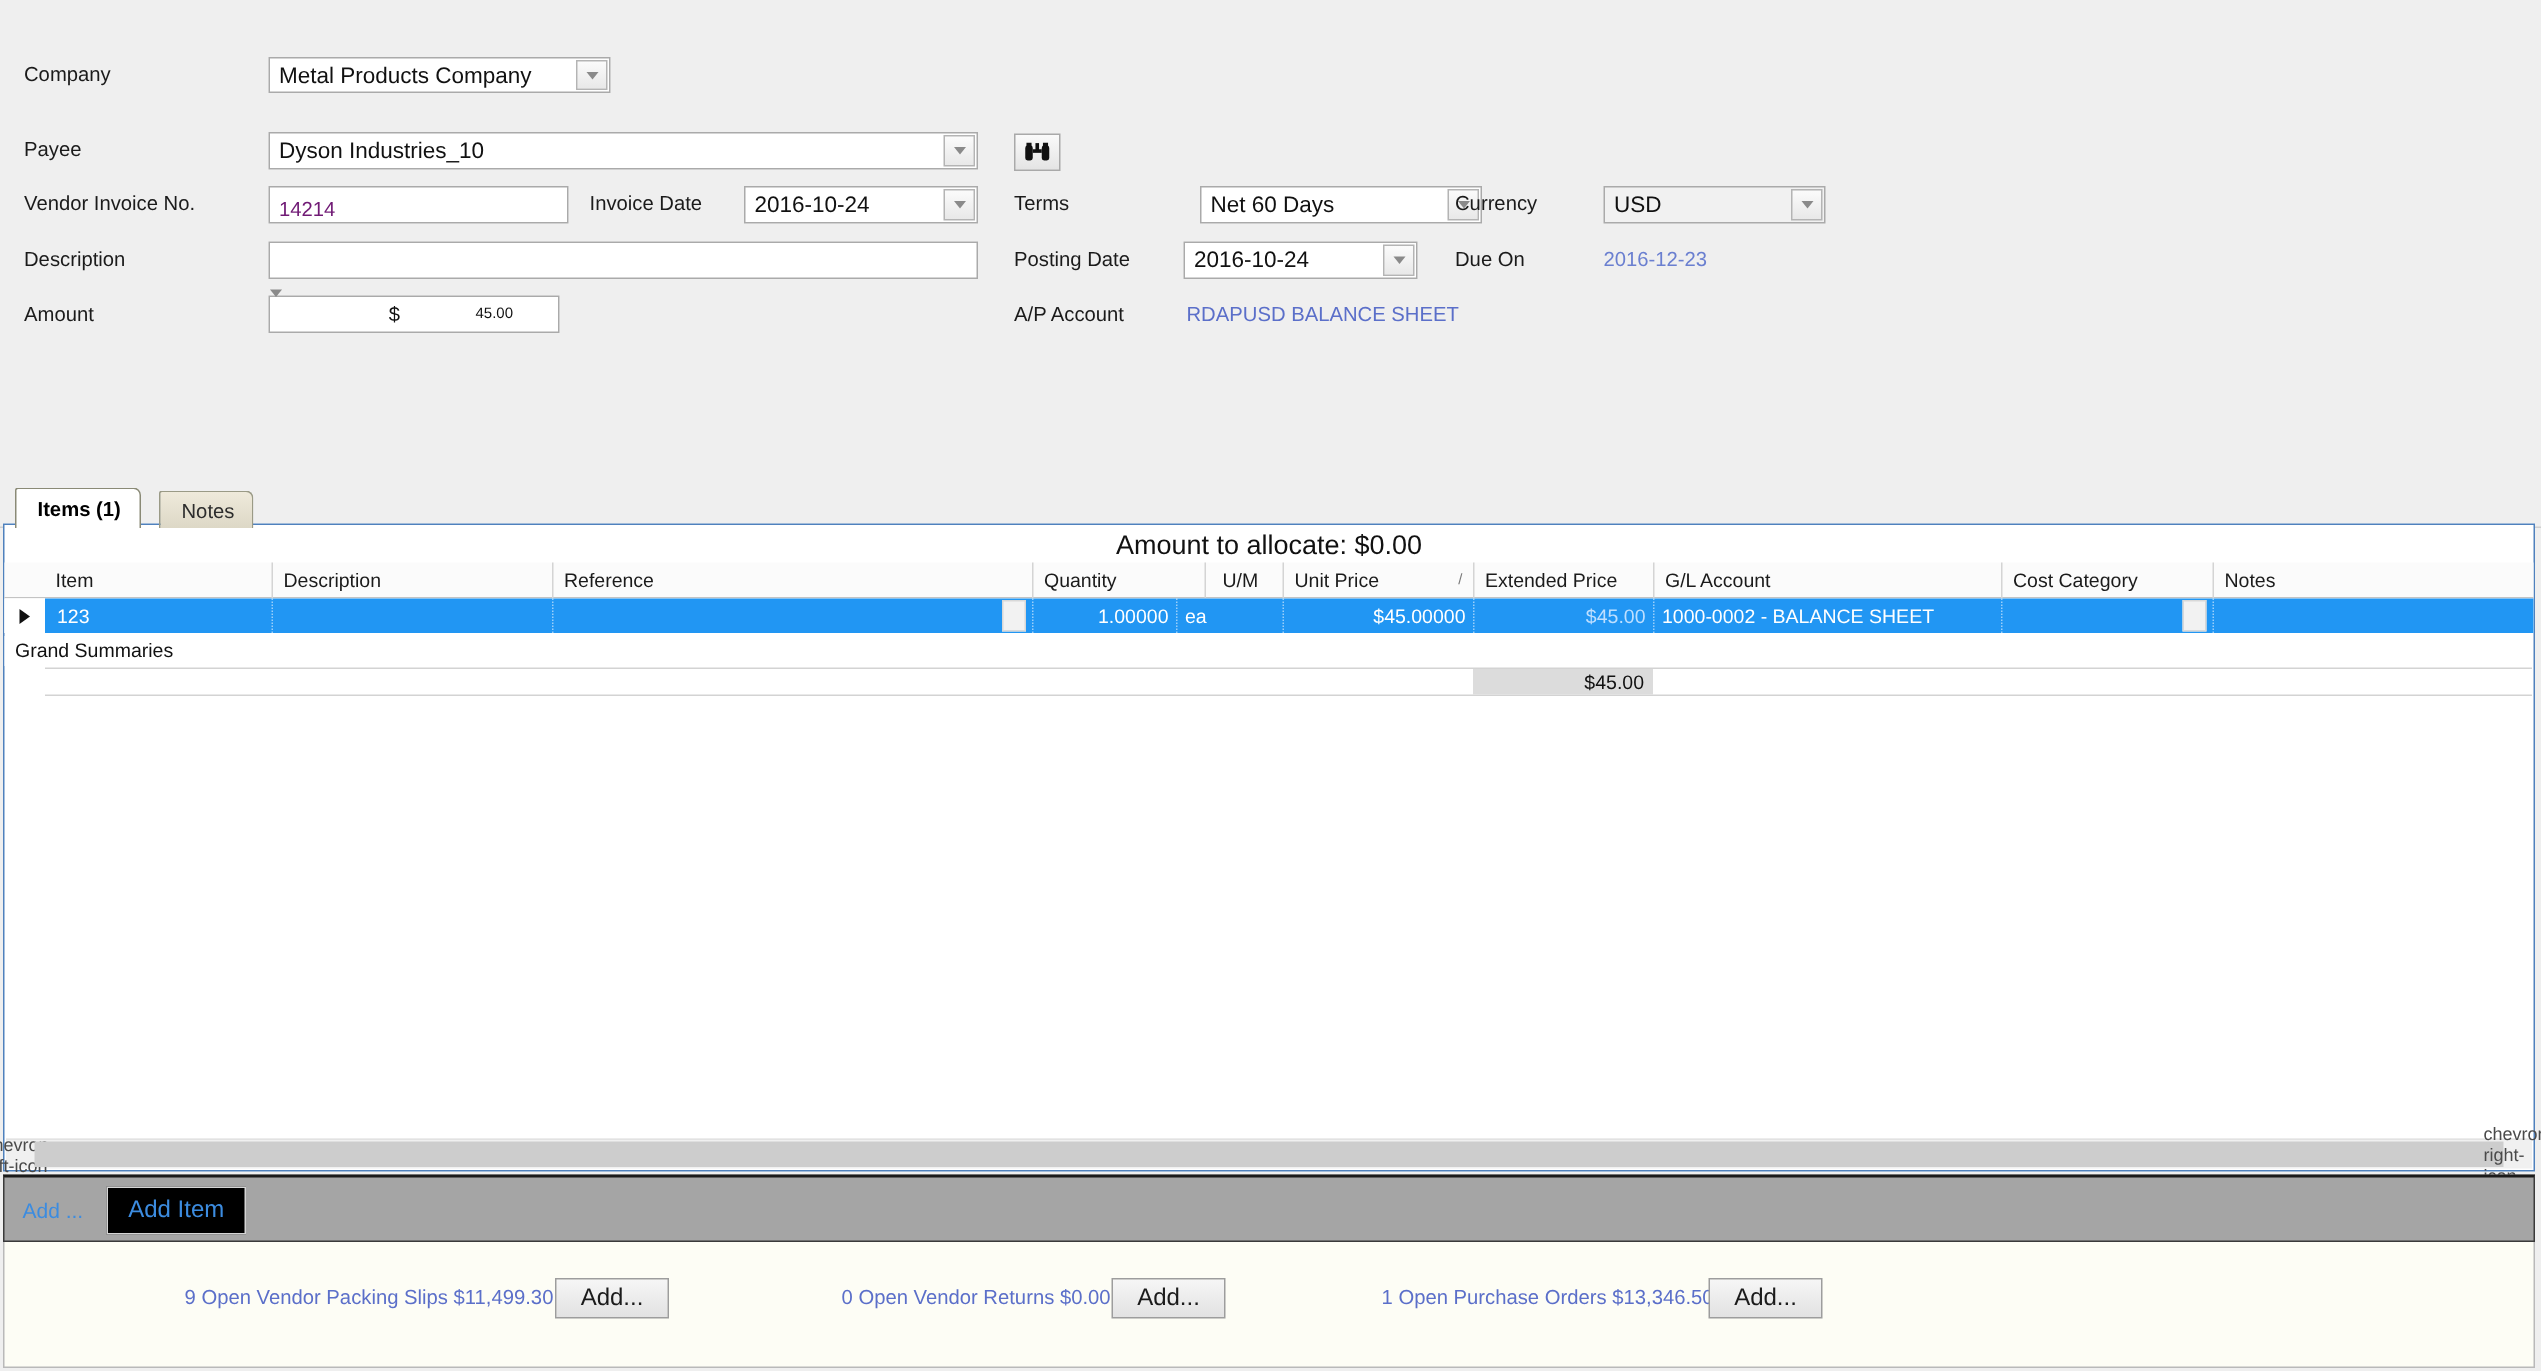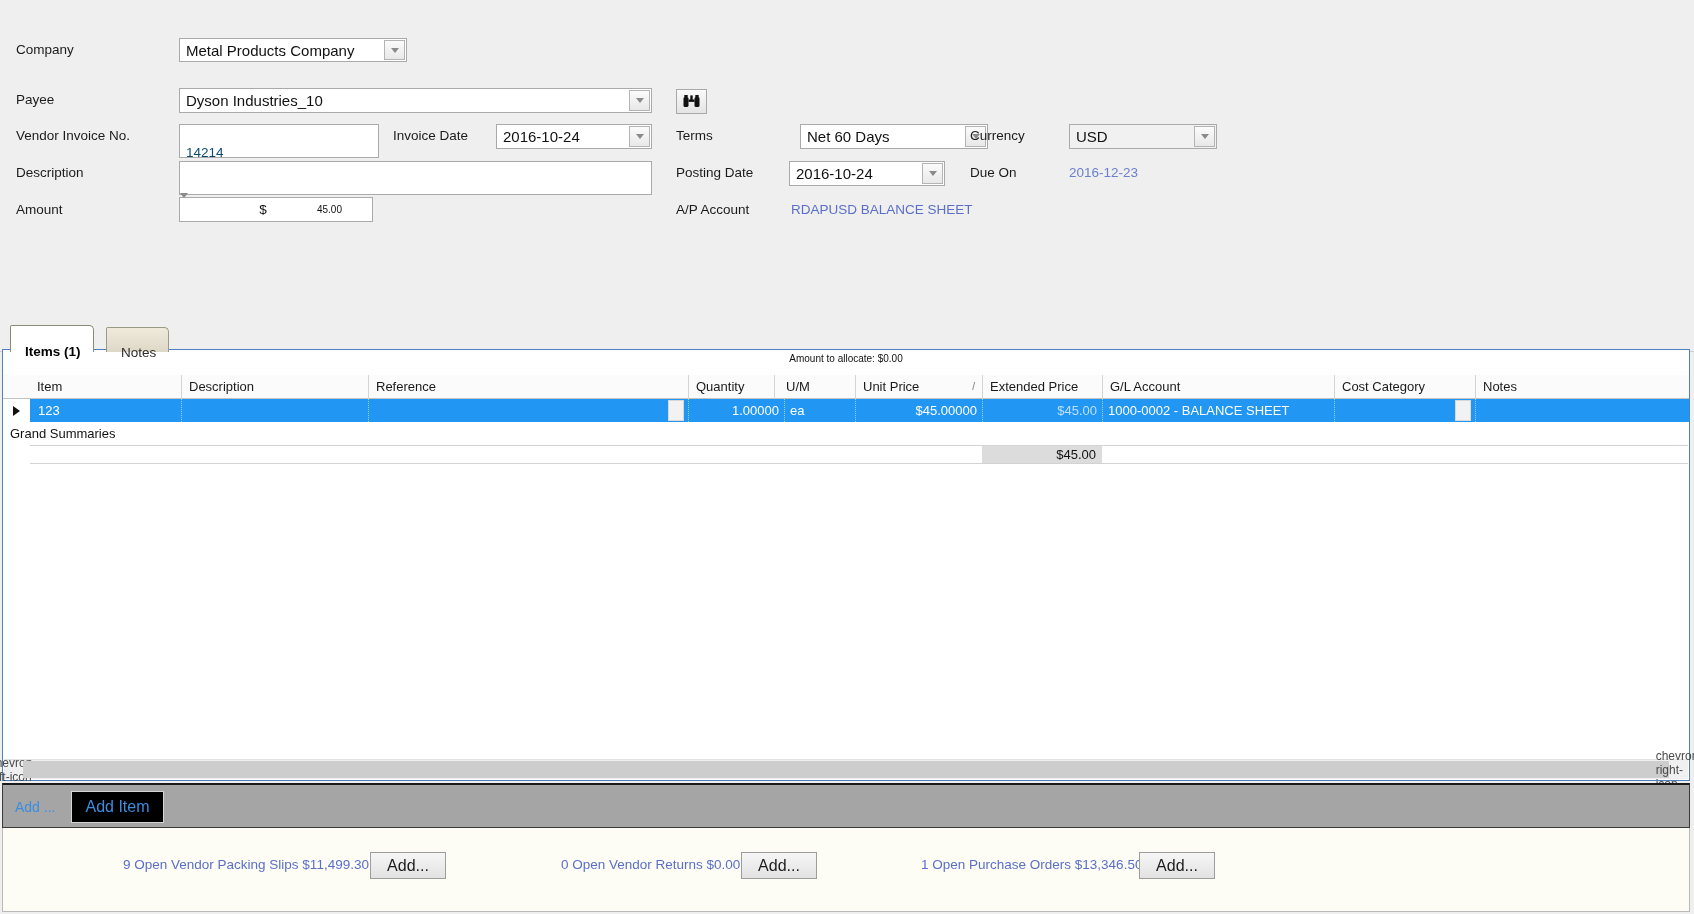--- a/index.html
+++ b/index.html
@@ -105,22 +105,22 @@
   }
 
   
   .tbox {
     position: absolute;
     background: #ffffff;
     border: 1px solid #aaaaaa;
     box-sizing: border-box;
     font-family: "Liberation Sans", sans-serif;
     font-size: 13.5px;
-    color: #0c4a6e;
-    padding: 16px 6px;
+    color: #701a75;
+    padding: 3px 6px;
     line-height: 1;
     outline: none;
   }
   
   .combo {
     position: absolute;
     background: #ffffff;
     border: 1px solid #aaaaaa;
     box-sizing: border-box;
   }
@@ -206,21 +206,21 @@
     position: absolute;
     left: 0; top: 322px;
     width: 1694px; height: 30px;
   }
   .gtab {
     position: absolute;
     bottom: 0;
     height: 25px;
     font-size: 13.5px;
     line-height: 25px;
-    padding: 12px 12px 0 14px;
+    padding: 0 12px 0 14px;
     box-sizing: border-box;
     white-space: nowrap;
     cursor: pointer;
     border: 1px solid #9a9a86;
     border-bottom: none;
     border-radius: 2px 5px 0 0;
   }
   .gtab.active {
     left: 10px;
     background: #ffffff;
@@ -245,21 +245,21 @@
     width: 1688px; height: 432px;
     background: #ffffff;
     border: 1px solid #4f81bd;
     box-sizing: border-box;
   }
   .allocline {
     position: absolute;
     left: 0; top: 3px;
     width: 100%;
     text-align: center;
-    font-size: 10px;
+    font-size: 18px;
     color: #111;
   }
   .ghead {
     position: absolute;
     left: 0; top: 25px;
     width: 100%; height: 24px;
     background: #fbfbfb;
     border-bottom: 1px solid #c3c3c3;
     box-sizing: border-box;
   }
@@ -553,21 +553,21 @@
 
   <div class="gridpanel">
 
     <div class="allocline">Amount to allocate: $0.00</div>
 
     <div class="ghead">
       <div class="hc first" style="left:27px;  width:151px;">Item</div>
       <div class="hc" style="left:178px; width:187px;">Description</div>
       <div class="hc" style="left:365px; width:320px;">Reference</div>
       <div class="hc" style="left:685px; width:96px;">Quantity</div>
-      <div class="hc" style="left:771px; width:71px;padding-left:11px;">U/M</div>
+      <div class="hc" style="left:800px; width:71px;padding-left:11px;">U/M</div>
       <div class="hc" style="left:852px; width:127px;">
         <span>Unit Price</span>
         <span class="sortmark">/</span>
       </div>
       <div class="hc" style="left:979px; width:120px;">Extended Price</div>
       <div class="hc" style="left:1099px;width:232px;">G/L Account</div>
       <div class="hc" style="left:1331px;width:141px;">Cost Category</div>
       <div class="hc" style="left:1472px;width:214px;">Notes</div>
     </div>
 

